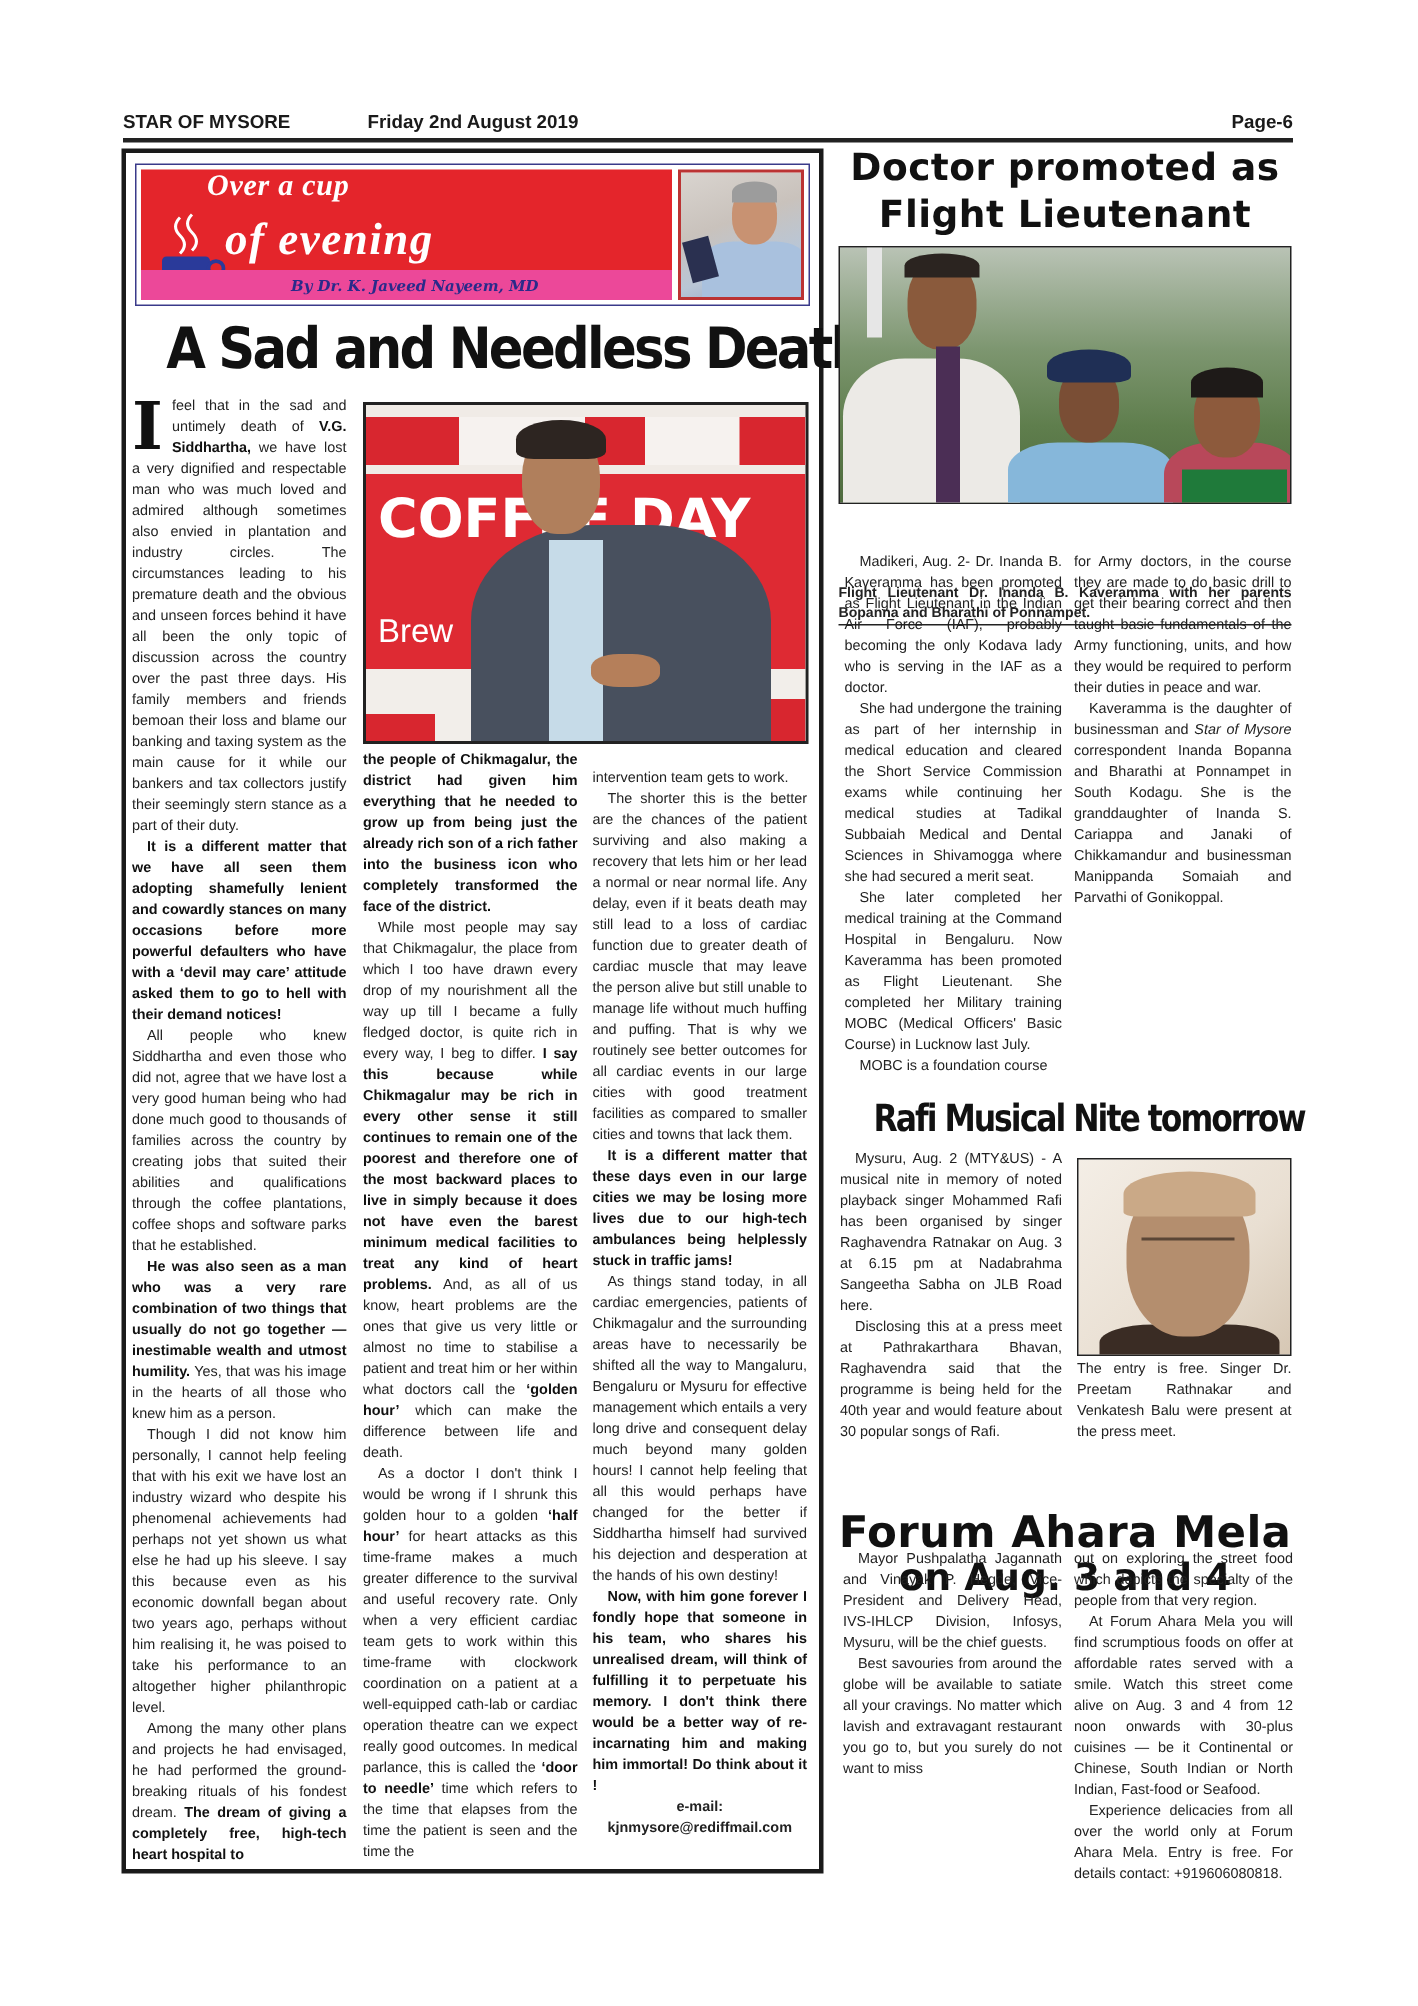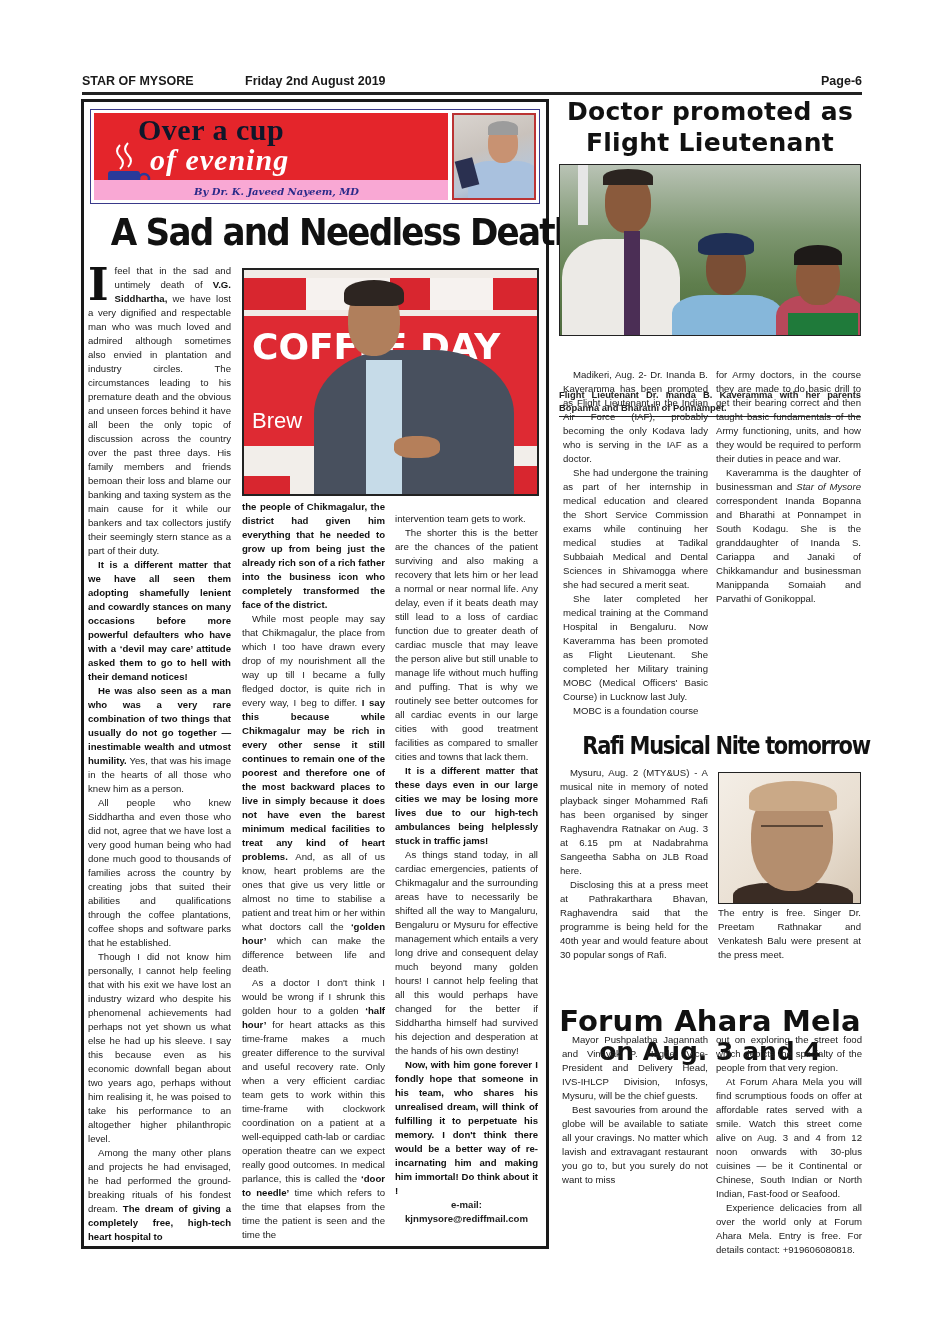--- a/index.html
+++ b/index.html
@@ -10,23 +10,23 @@
   .masthead .paper { position: absolute; left: 0; top: 0; }
   .masthead .date { position: absolute; left: 163px; top: 0; }
   .masthead .page { position: absolute; right: 0; top: 0; }
   .rule-top { position: absolute; left: 82px; top: 92px; width: 780px; height: 3px; background: #222; }
 
   
   .main-box { position: absolute; left: 81px; top: 99px; width: 468px; height: 1150px; border: 3px solid #1a1a1a; }
 
   .tea-banner { position: absolute; left: 6px; top: 7px; width: 450px; height: 95px; border: 1px solid #3a3a8a; background: #fff; padding: 3px; }
   .tea-inner { position: absolute; left: 3px; top: 3px; width: 354px; height: 87px; background: #e4252b; overflow: hidden; }
-  .tea-strip { position: absolute; left: 0; bottom: 0; width: 354px; height: 20px; background: #f9a8d4; }
+  .tea-strip { position: absolute; left: 0; bottom: 0; width: 354px; height: 20px; background: #ec4899; }
   .tea-byline { position: absolute; left: 100px; bottom: 3px; font-family: "DejaVu Serif", serif; font-style: italic; font-weight: bold; font-size: 10px; color: #2a2a8a; }
-  .tea-line1 { position: absolute; left: 44px; top: 0px; font-family: "Liberation Serif", serif; font-weight: bold; font-size: 30px; color: #0f172a; letter-spacing: 0.5px; }
+  .tea-line1 { position: absolute; left: 44px; top: 0px; font-family: "Liberation Serif", serif; font-style: italic; font-weight: bold; font-size: 20px; color: #ffffff; letter-spacing: 0.5px; }
   .tea-line2 { position: absolute; left: 56px; top: 30px; font-family: "Liberation Serif", serif; font-style: italic; font-weight: bold; font-size: 30px; color: #fff; letter-spacing: 1px; }
   .tea-big { position: absolute; left: 247px; top: -6px; font-family: "Liberation Serif", serif; font-style: italic; font-size: 74px; color: #fff; line-height: 1; }
   .cup { position: absolute; left: 8px; top: 28px; width: 60px; height: 60px; }
   .tea-photo { position: absolute; left: 361px; top: 3px; width: 84px; height: 87px; border: 2px solid #b33; background: linear-gradient(160deg, #d9d4cf 0%, #c9c2bc 40%, #b9c6d6 70%, #8aa0c0 100%); overflow: hidden; }
   .tea-photo .head { position: absolute; left: 34px; top: 10px; width: 30px; height: 38px; border-radius: 45%; background: #c89272; }
   .tea-photo .hair { position: absolute; left: 34px; top: 6px; width: 30px; height: 14px; border-radius: 50% 50% 0 0; background: #9c9c9c; }
   .tea-photo .shirt { position: absolute; left: 14px; top: 46px; width: 70px; height: 44px; border-radius: 30% 30% 0 0; background: #a9c1de; }
   .tea-photo .book { position: absolute; left: 4px; top: 44px; width: 18px; height: 28px; background: #2a3050; transform: rotate(-15deg); }
 
   .headline-main { position: absolute; left: 4px; top: 108px; width: 456px; text-align: center; font-family: "DejaVu Sans", sans-serif; font-weight: bold; font-size: 38px; letter-spacing: -2px; transform: scaleX(0.9); transform-origin: center; white-space: nowrap; color: #111; }
@@ -127,22 +127,22 @@
         <div class="hair"></div>
         <div class="book"></div>
     </div>
   </div>
 
   <div class="headline-main">A Sad and Needless Death !</div>
 
   <div class="col c1">
     <p class="noindent"><span class="drop">I</span><span>feel that in the sad and untimely death of </span><b>V.G. Siddhartha,</b><span> we have lost a very dignified and respectable man who was much loved and admired although sometimes also envied in plantation and industry circles. The circumstances leading to his premature death and the obvious and unseen forces behind it have all been the only topic of discussion across the country over the past three days. His family members and friends bemoan their loss and blame our banking and taxing system as the main cause for it while our bankers and tax collectors justify their seemingly stern stance as a part of their duty.</span></p>
     <p><b>It is a different matter that we have all seen them adopting shamefully lenient and cowardly stances on many occasions before more powerful defaulters who have with a ‘devil may care’ attitude asked them to go to hell with their demand notices!</b></p>
+    <p>All people who knew Siddhartha and even those who did not, agree that we have lost a very good human being who had done much good to thousands of families across the country by creating jobs that suited their abilities and qualifications through the coffee plantations, coffee shops and software parks that he established.</p>
     <p><b>He was also seen as a man who was a very rare combination of two things that usually do not go together — inestimable wealth and utmost humility.</b><span> Yes, that was his image in the hearts of all those who knew him as a person.</span></p>
-    <p>All people who knew Siddhartha and even those who did not, agree that we have lost a very good human being who had done much good to thousands of families across the country by creating jobs that suited their abilities and qualifications through the coffee plantations, coffee shops and software parks that he established.</p>
     <p>Though I did not know him personally, I cannot help feeling that with his exit we have lost an industry wizard who despite his phenomenal achievements had perhaps not yet shown us what else he had up his sleeve. I say this because even as his economic downfall began about two years ago, perhaps without him realising it, he was poised to take his performance to an altogether higher philanthropic level.</p>
     <p><span>Among the many other plans and projects he had envisaged, he had performed the ground-breaking rituals of his fondest dream. </span><b>The dream of giving a completely free, high-tech heart hospital to</b></p>
   </div>
 
   <div class="cafe-photo" title="V.G. Siddhartha at a Coffee Day Enterprises event">
     <div class="banner-top"></div>
       <div class="red1"></div>
       <div class="red2"></div>
       <div class="red3"></div>
     <div class="redbig"></div>

